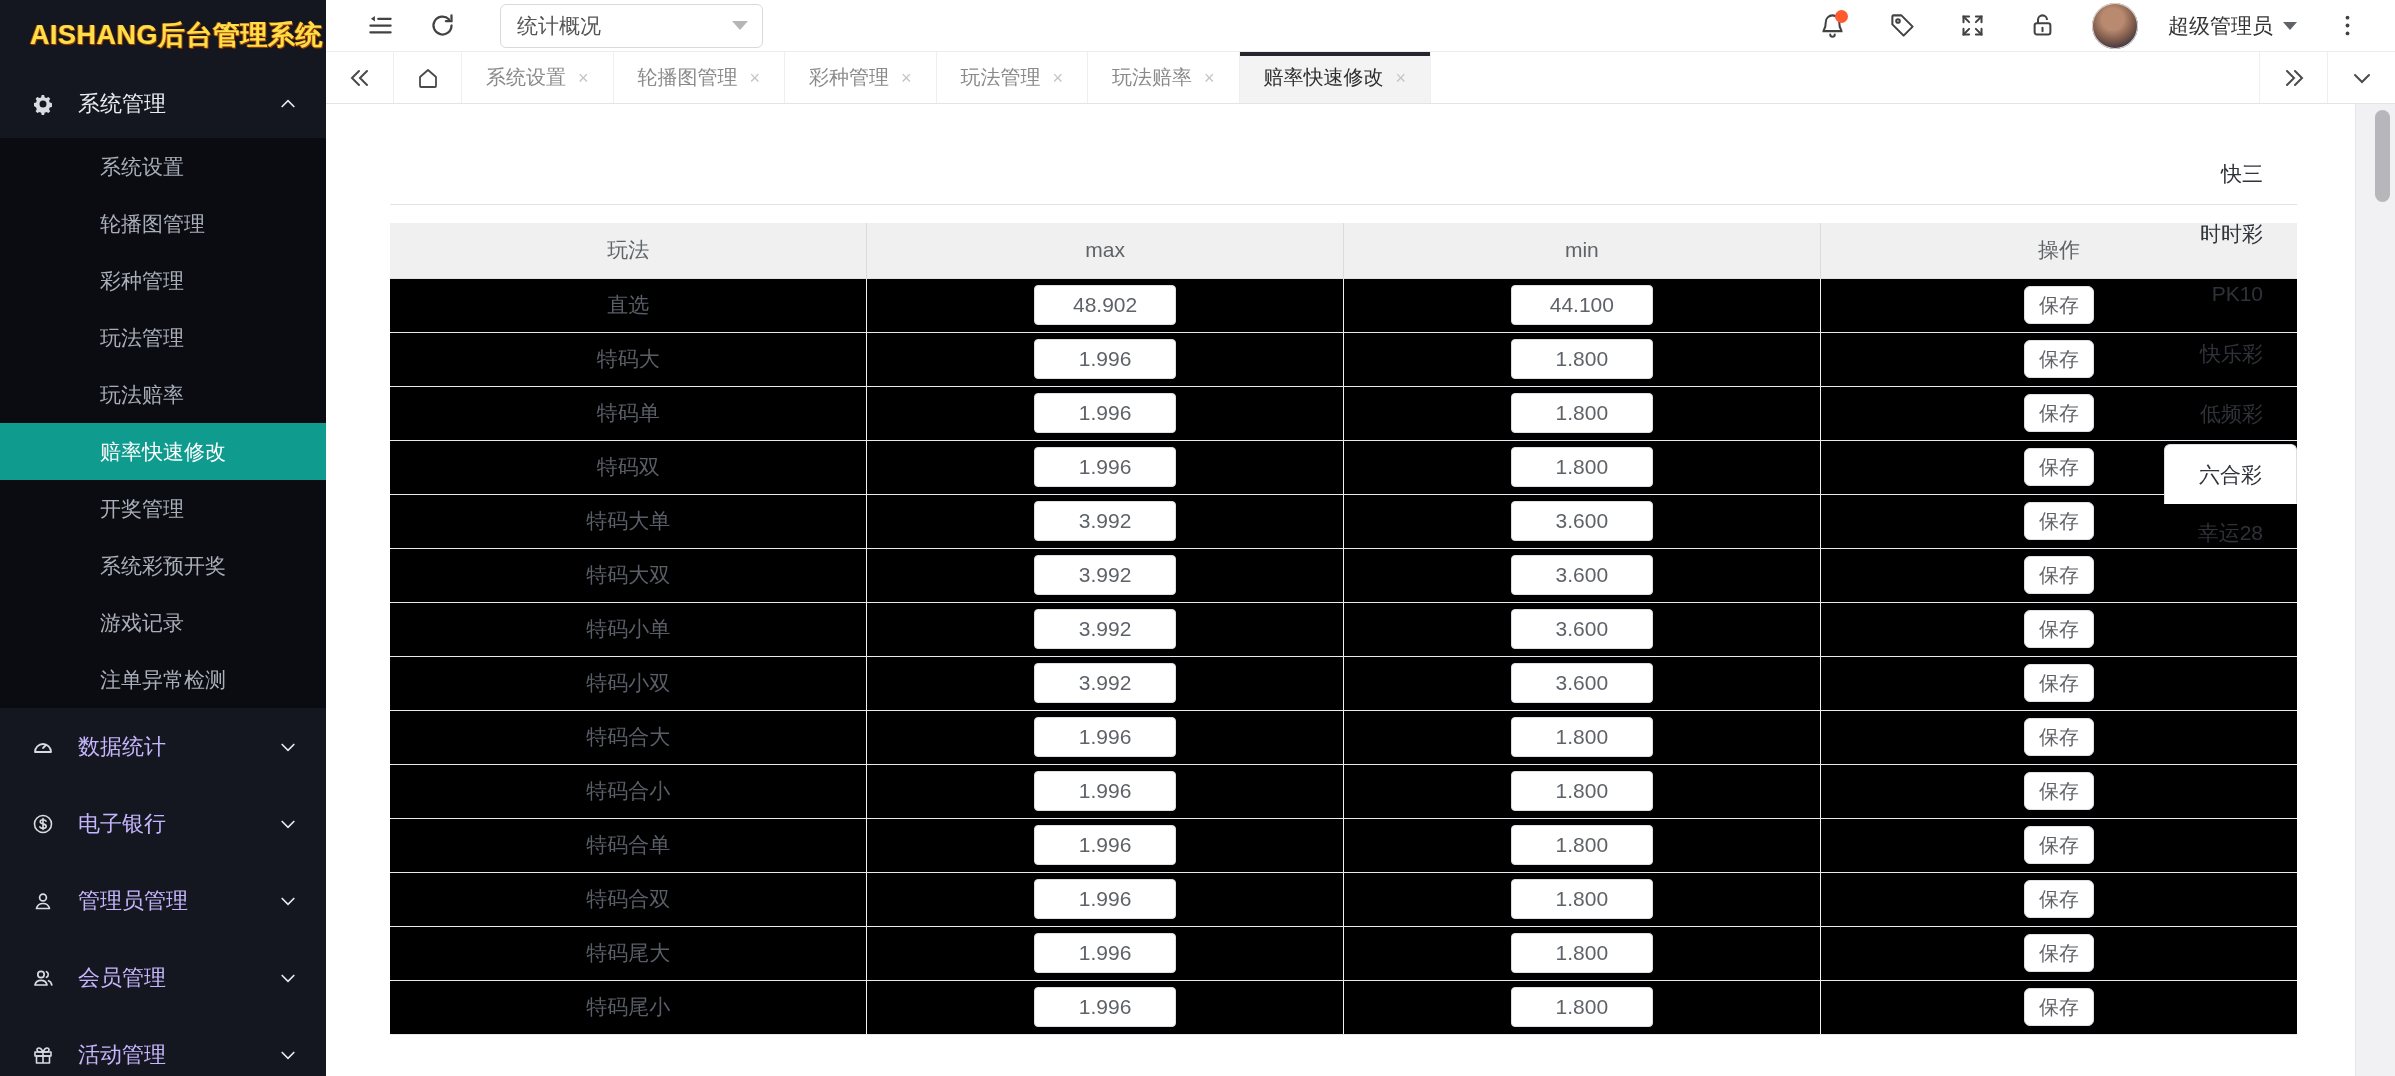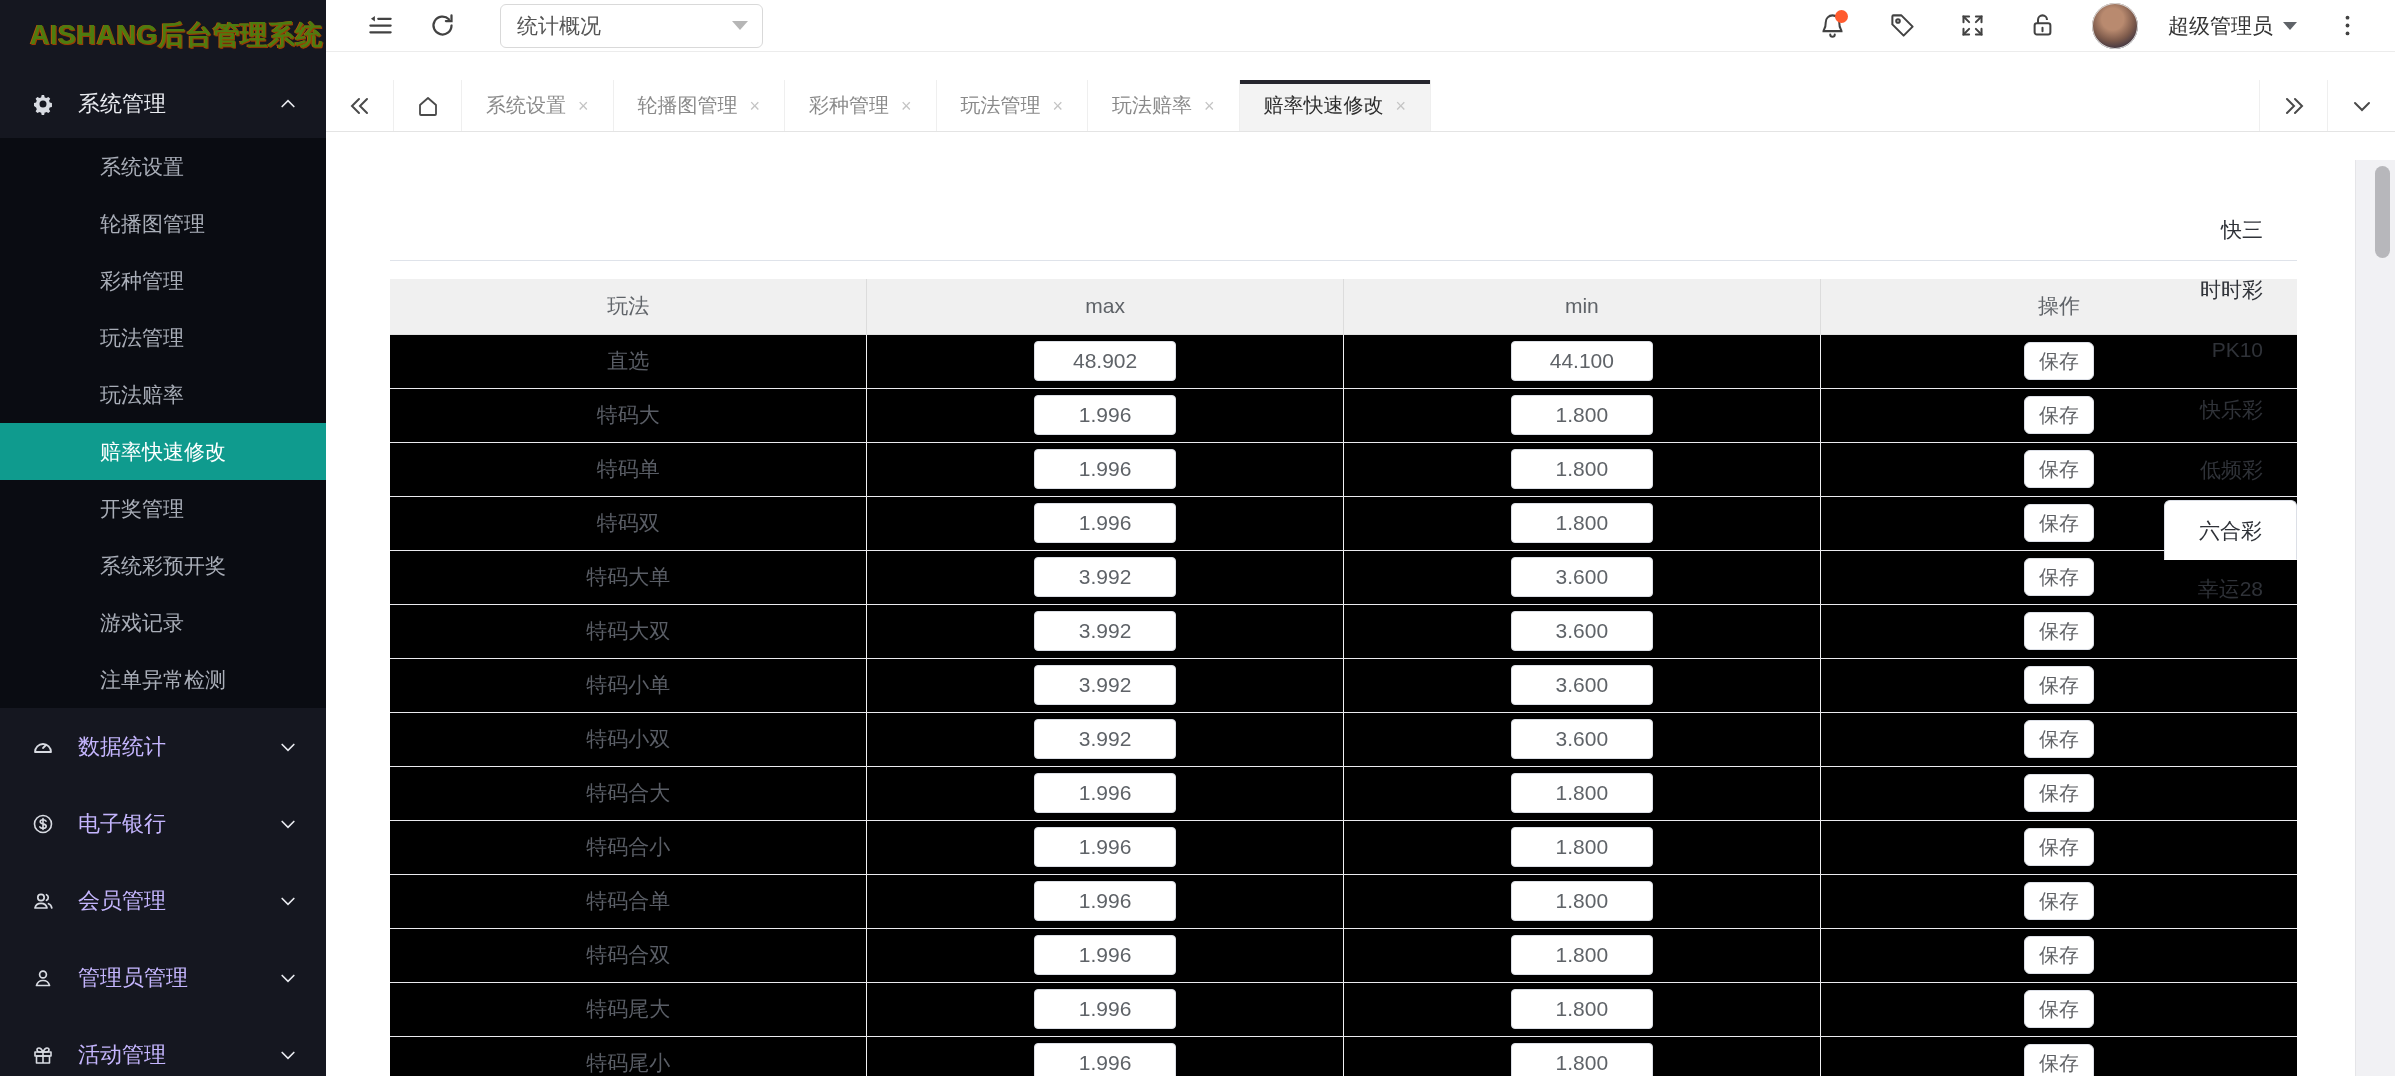--- a/index.html
+++ b/index.html
@@ -3,37 +3,37 @@
 <meta charset="utf-8">
 <style>
   * { margin:0; padding:0; box-sizing:border-box; }
   html,body { width:2395px; height:1076px; overflow:hidden;
     font-family:"Liberation Sans","DejaVu Sans",sans-serif; background:#fff; }
   .app { display:flex; width:2395px; height:1076px; }
 
   
   .sidebar { width:326px; min-width:326px; height:100%; background:#151720; color:#cfd3dc; overflow:hidden; }
   .logo { height:70px; display:flex; align-items:center; padding-left:30px;
-    font-size:27px; font-weight:800; color:#4d7c0f; letter-spacing:.5px; white-space:nowrap;
+    font-size:27px; font-weight:800; color:#fde047; letter-spacing:.5px; white-space:nowrap;
     text-shadow:1px 1px 0 #9a3d05, -1px 0 0 #b4530a, 0 1px 1px #7a2d00; }
   .sec-head { height:68px; display:flex; align-items:center; padding:0 28px 0 30px; cursor:pointer;
     font-size:22px; color:#e9ebf0; white-space:nowrap; }
   .sec-head.collapsed { height:77px; color:#c4b5fd; }
   .sec-head .mi { width:26px; height:26px; margin-right:22px; display:inline-flex; align-items:center; justify-content:center; color:#d8dbe2; flex:0 0 auto; }
   .sec-head .mi svg { width:24px; height:24px; }
   .sec-head .lbl { flex:1; }
   .sec-head .chev { width:20px; height:20px; color:#e9ebf0; display:inline-flex; }
   .sec-head .chev svg { width:20px; height:20px; }
   .submenu { background:#0a0c12; }
   .submenu .item { height:57px; line-height:57px; padding-left:100px; font-size:21px; color:#a9aeb8;
     cursor:pointer; white-space:nowrap; }
   .submenu .item.active { background:#0f9b8e; color:#ffffff; }
 
   
-  .main { flex:1; display:flex; flex-direction:column; height:100%; min-width:0;gap:28px; }
+  .main { flex:1; display:flex; flex-direction:column; height:100%; min-width:0; }
 
   
   .topbar { height:52px; background:#fff; display:flex; align-items:center; border-bottom:1px solid #ececec; padding:0 28px 0 34px; }
   .icon-btn { display:inline-flex; align-items:center; justify-content:center; width:40px; height:40px; color:#424242; cursor:pointer; position:relative; }
   .icon-btn svg { width:27px; height:27px; }
   .topbar .gap { width:22px; }
   .page-select { margin-left:38px; width:263px; height:44px; border:1px solid #d9d9d9; border-radius:6px;
     display:flex; align-items:center; padding:0 14px 0 16px; font-size:21px; color:#555; cursor:pointer; background:#fff; }
   .page-select .val { flex:1; white-space:nowrap; }
   .caret-down { width:0; height:0; border-left:8px solid transparent; border-right:8px solid transparent; border-top:9px solid #b6b6b6; }
@@ -133,40 +133,40 @@
           <span class="lbl">电子银行</span>
           <span class="chev">
             <svg viewBox="0 0 24 24" fill="none" stroke="currentColor" stroke-width="2" stroke-linecap="round">
               <path d="M5 9l7 7 7-7"></path>
             </svg>
           </span>
         </div>
         <div class="sec-head collapsed">
           <span class="mi">
             <svg viewBox="0 0 24 24" fill="none" stroke="currentColor" stroke-width="1.7" stroke-linecap="round" stroke-linejoin="round">
+              <circle cx="12" cy="8.5" r="3.4"></circle>
+              <path d="M5.5 19.5c.8-3.3 3.2-5 6.5-5s5.7 1.7 6.5 5Z"></path>
+            </svg>
+          </span>
+          <span class="lbl">管理员管理</span>
+          <span class="chev">
+            <svg viewBox="0 0 24 24" fill="none" stroke="currentColor" stroke-width="2" stroke-linecap="round">
+              <path d="M5 9l7 7 7-7"></path>
+            </svg>
+          </span>
+        </div>
+        <div class="sec-head collapsed">
+          <span class="mi">
+            <svg viewBox="0 0 24 24" fill="none" stroke="currentColor" stroke-width="1.7" stroke-linecap="round" stroke-linejoin="round">
               <circle cx="10" cy="8.5" r="3.2"></circle>
               <path d="M4 19c.6-3 2.8-4.6 6-4.6s5.4 1.6 6 4.6Z"></path>
               <path d="M15.5 5.7a3.1 3.1 0 0 1 0 5.6M17.5 14.7c1.8.6 2.9 2 3.3 4.3"></path>
             </svg>
           </span>
           <span class="lbl">会员管理</span>
-          <span class="chev">
-            <svg viewBox="0 0 24 24" fill="none" stroke="currentColor" stroke-width="2" stroke-linecap="round">
-              <path d="M5 9l7 7 7-7"></path>
-            </svg>
-          </span>
-        </div>
-        <div class="sec-head collapsed">
-          <span class="mi">
-            <svg viewBox="0 0 24 24" fill="none" stroke="currentColor" stroke-width="1.7" stroke-linecap="round" stroke-linejoin="round">
-              <circle cx="12" cy="8.5" r="3.4"></circle>
-              <path d="M5.5 19.5c.8-3.3 3.2-5 6.5-5s5.7 1.7 6.5 5Z"></path>
-            </svg>
-          </span>
-          <span class="lbl">管理员管理</span>
           <span class="chev">
             <svg viewBox="0 0 24 24" fill="none" stroke="currentColor" stroke-width="2" stroke-linecap="round">
               <path d="M5 9l7 7 7-7"></path>
             </svg>
           </span>
         </div>
         <div class="sec-head collapsed">
           <span class="mi">
             <svg viewBox="0 0 24 24" fill="none" stroke="currentColor" stroke-width="1.6" stroke-linejoin="round">
               <rect x="4" y="9" width="16" height="4"></rect>

